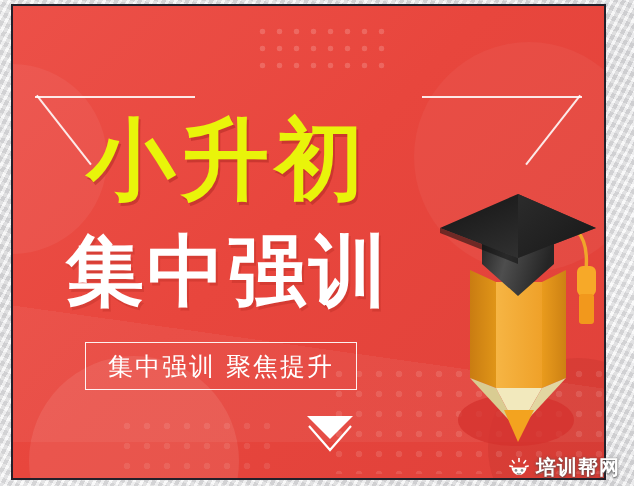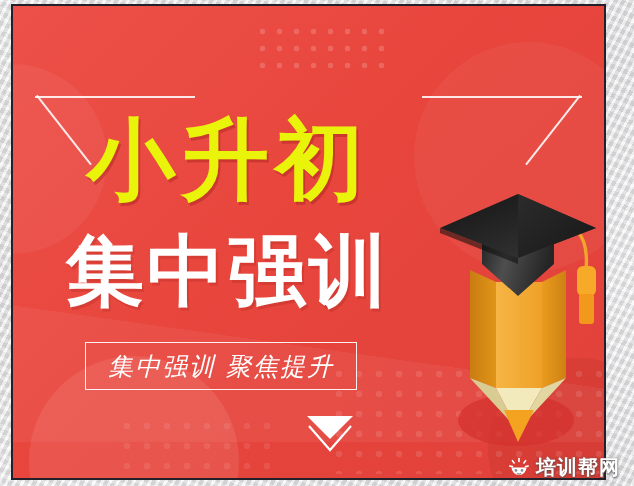--- a/index.html
+++ b/index.html
@@ -164,21 +164,20 @@
     justify-content: center;
     z-index: 6;
   }
   #tagline-text {
     font-size: 25px;
     color: #ffffff;
     letter-spacing: 2px;
     font-weight: 400;
     font-family: "DejaVu Sans", "Liberation Sans", sans-serif;
     white-space: nowrap;
-    font-style: italic;
   }
 
   
   #chevron-group {
     position: absolute;
     left: 286px; top: 402px;
     width: 62px; height: 48px;
     z-index: 6;
   }
 

